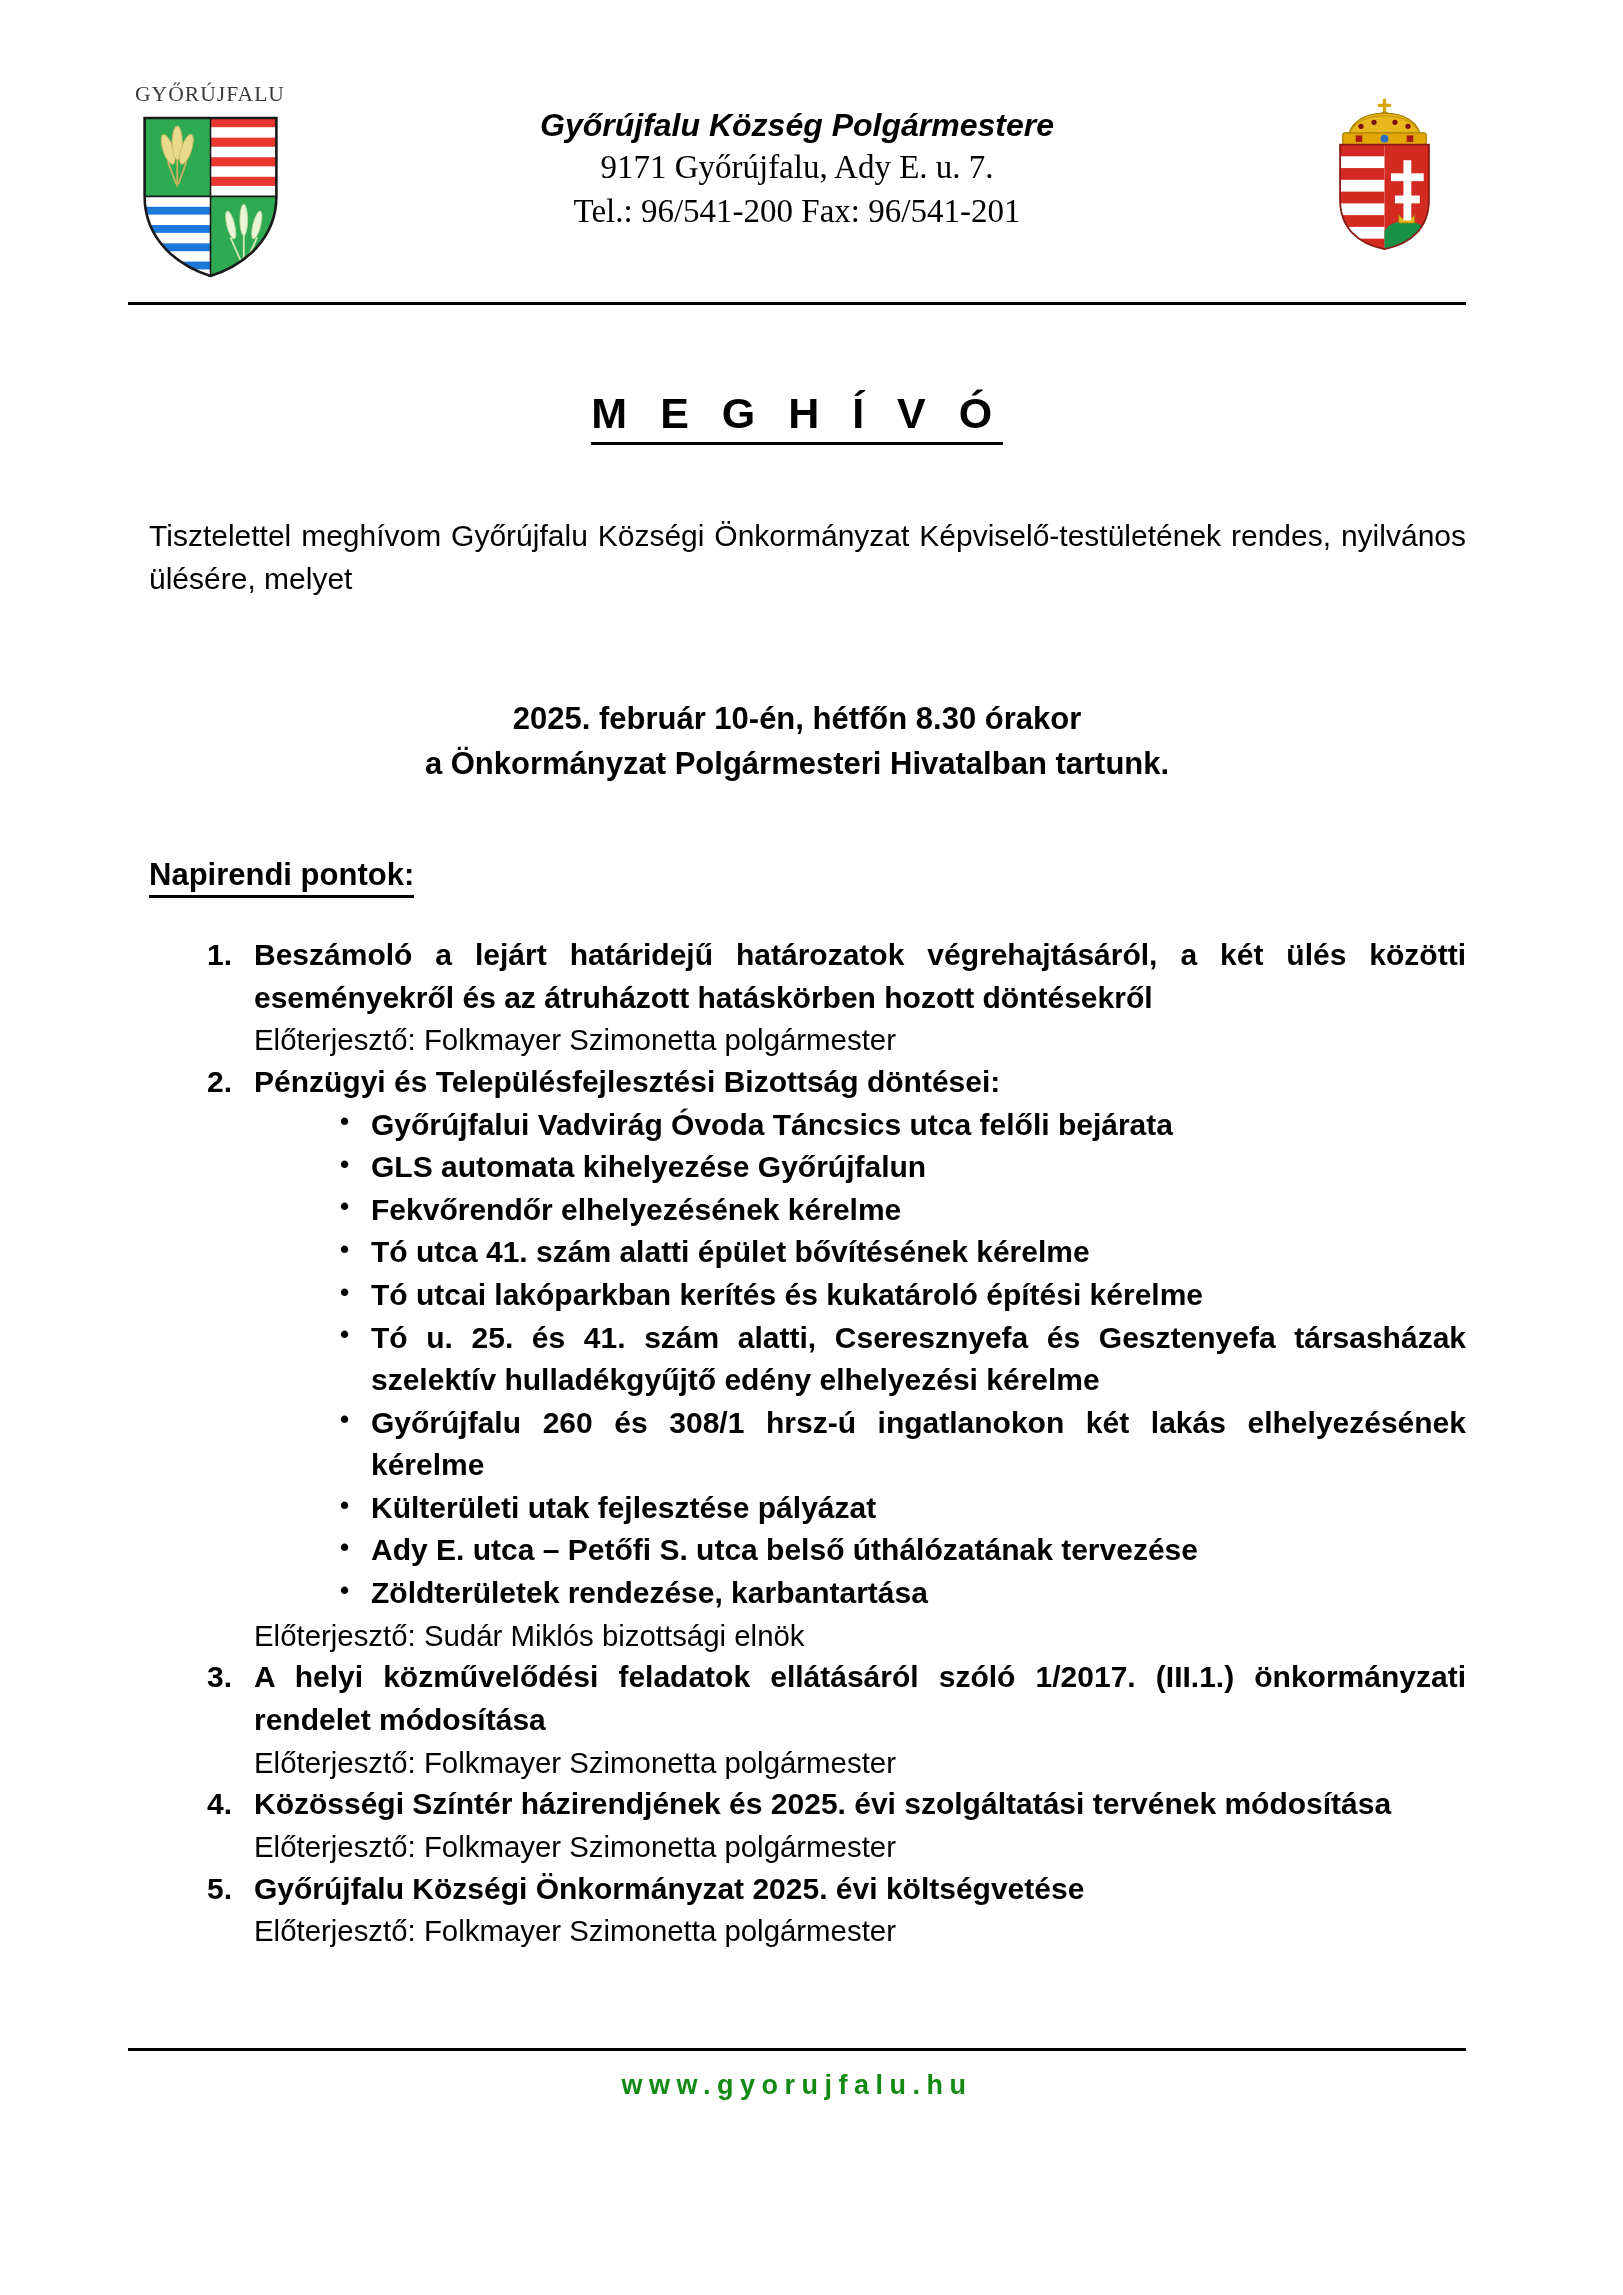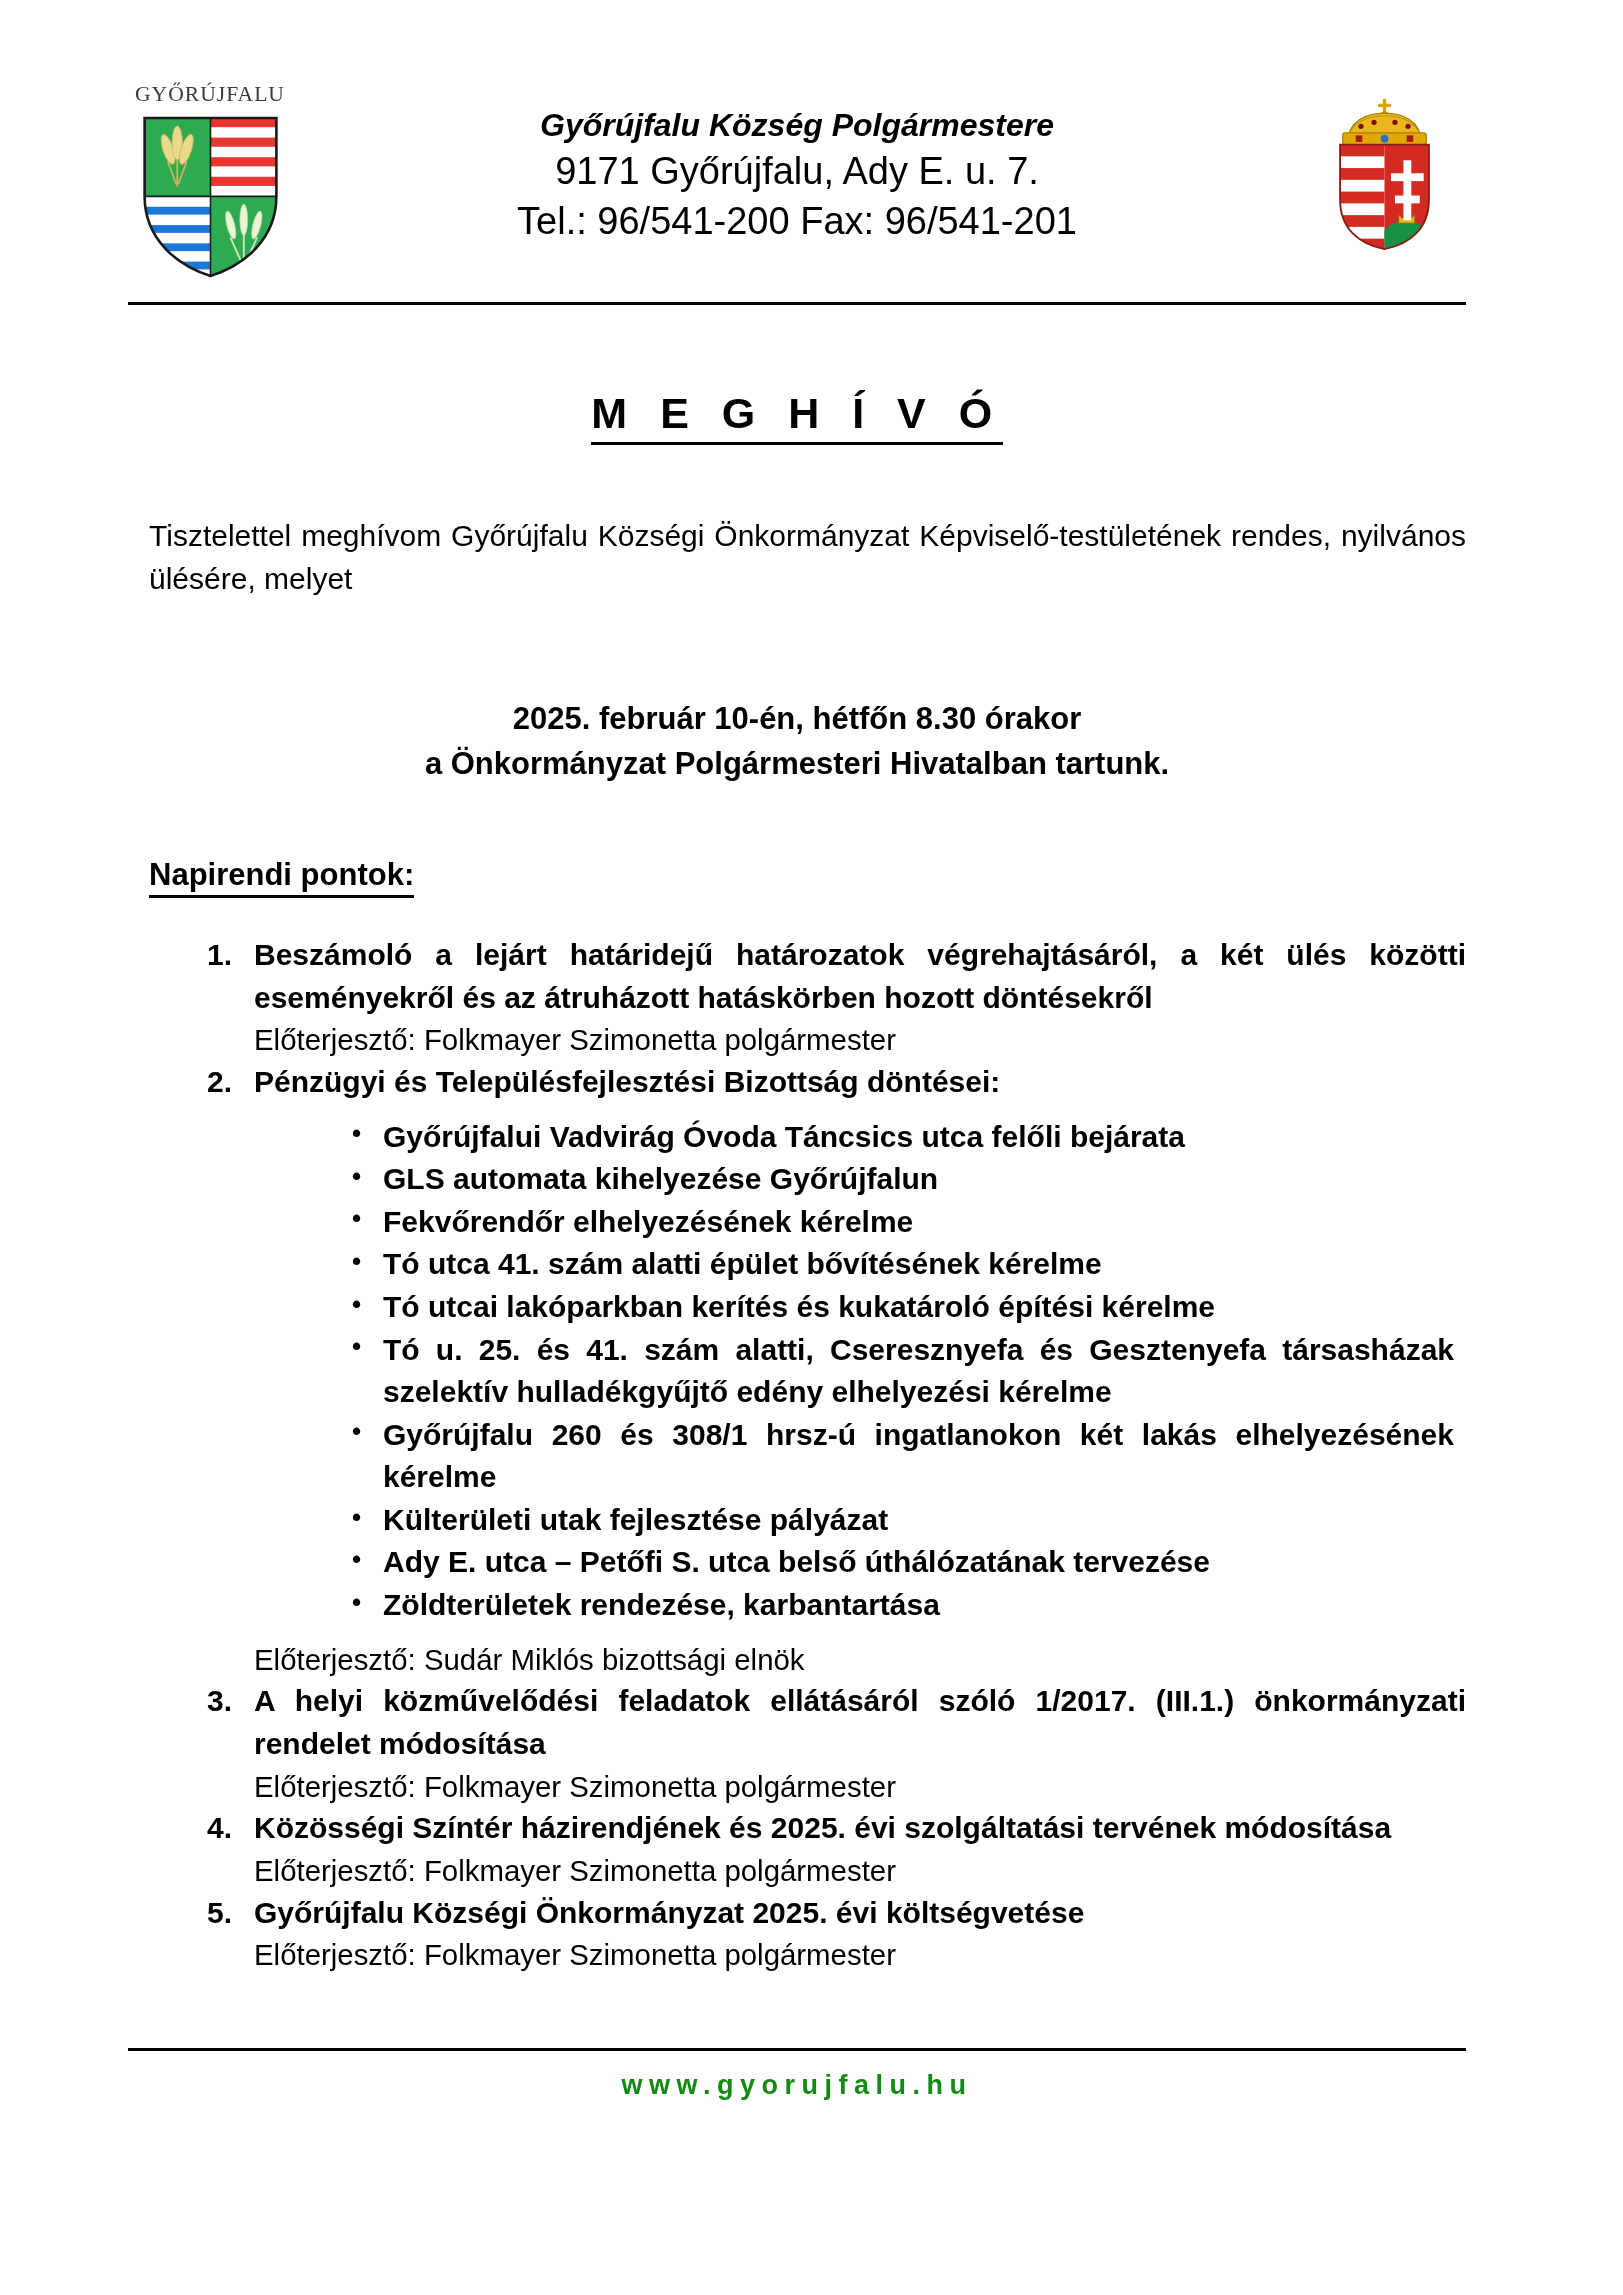--- a/index.html
+++ b/index.html
@@ -61,24 +61,25 @@
     padding-top: 26px;
   }
   .office-name {
     font-size: 32px;
     font-weight: bold;
     line-height: 1.28;
     white-space: nowrap;
     font-style: italic;
   }
   .office-addr, .office-tel {
-    font-size: 38px;
+    font-size: 33px;
     font-weight: normal;
     line-height: 1.32;
     white-space: nowrap;
+    font-family: Liberation Serif, serif;
   }
 
   .rule {
     position: absolute;
     left: 128px;
     width: 1338px;
     height: 0;
     border-top: 3.3px solid #000000;
   }
   .rule-top { top: 302px; }
@@ -163,21 +164,21 @@
   }
   .presenter {
     font-size: 29.4px;
     font-weight: normal;
     line-height: 1.42;
     padding-left: 105px;
   }
 
   ul.sub-bullets {
     list-style: none;
-    margin: 12px;
+    margin: 0;
     padding: 0 0 0 191px;
   }
   ul.sub-bullets > li {
     position: relative;
     font-size: 30px;
     font-weight: bold;
     line-height: 1.42;
     padding-left: 31px;
     text-align: justify;
     text-justify: inter-word;

